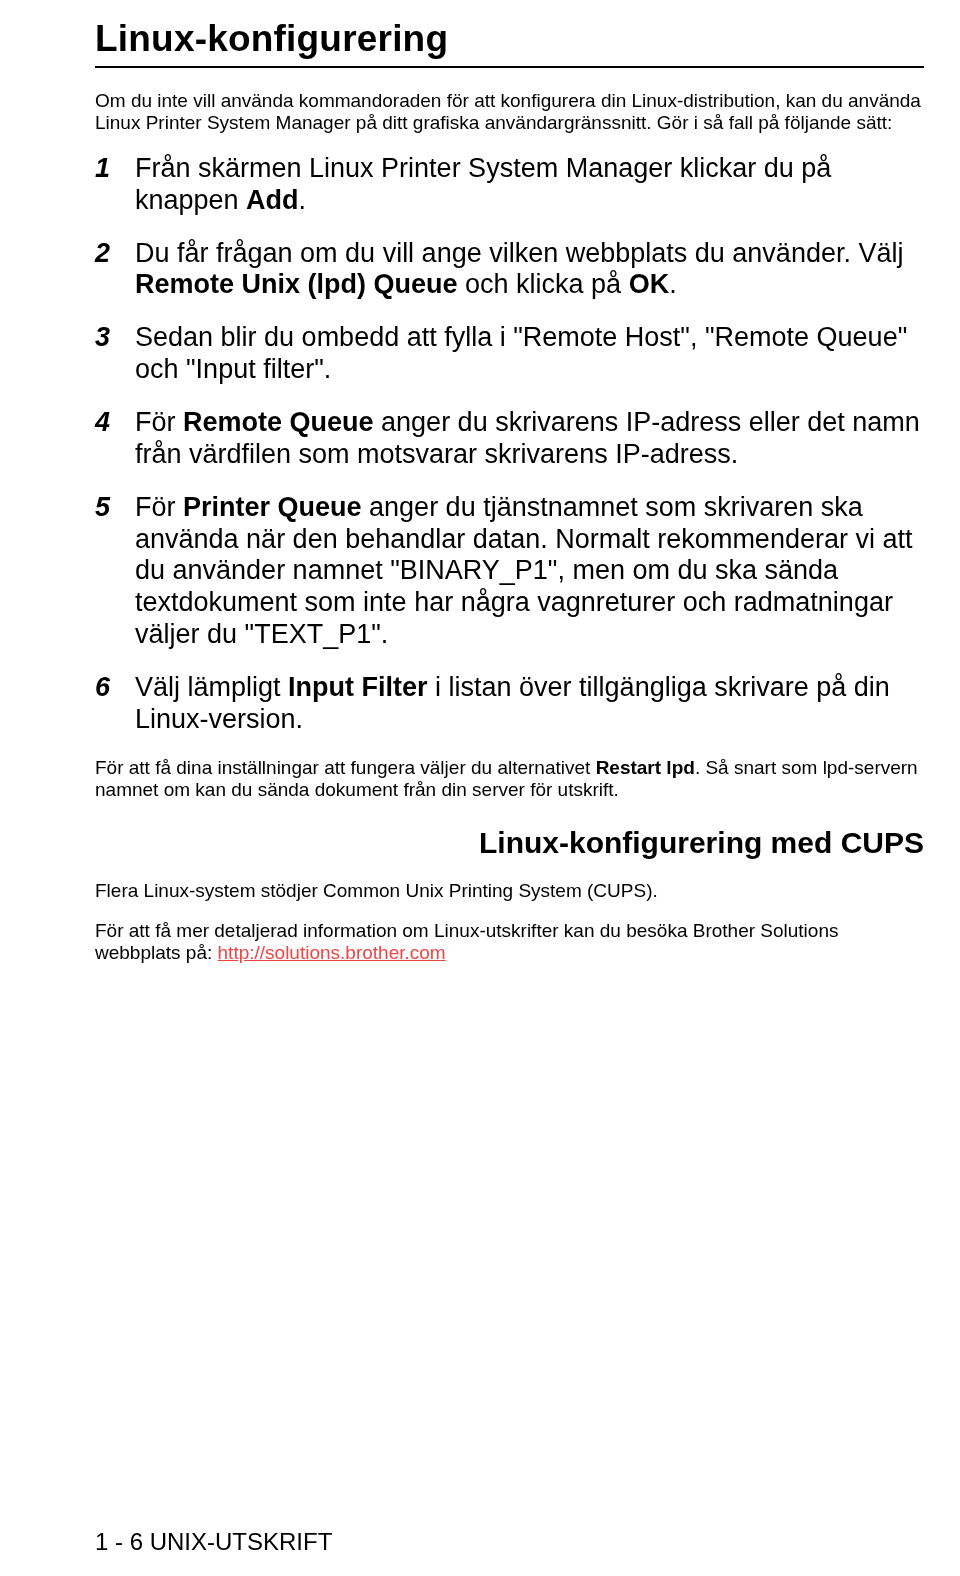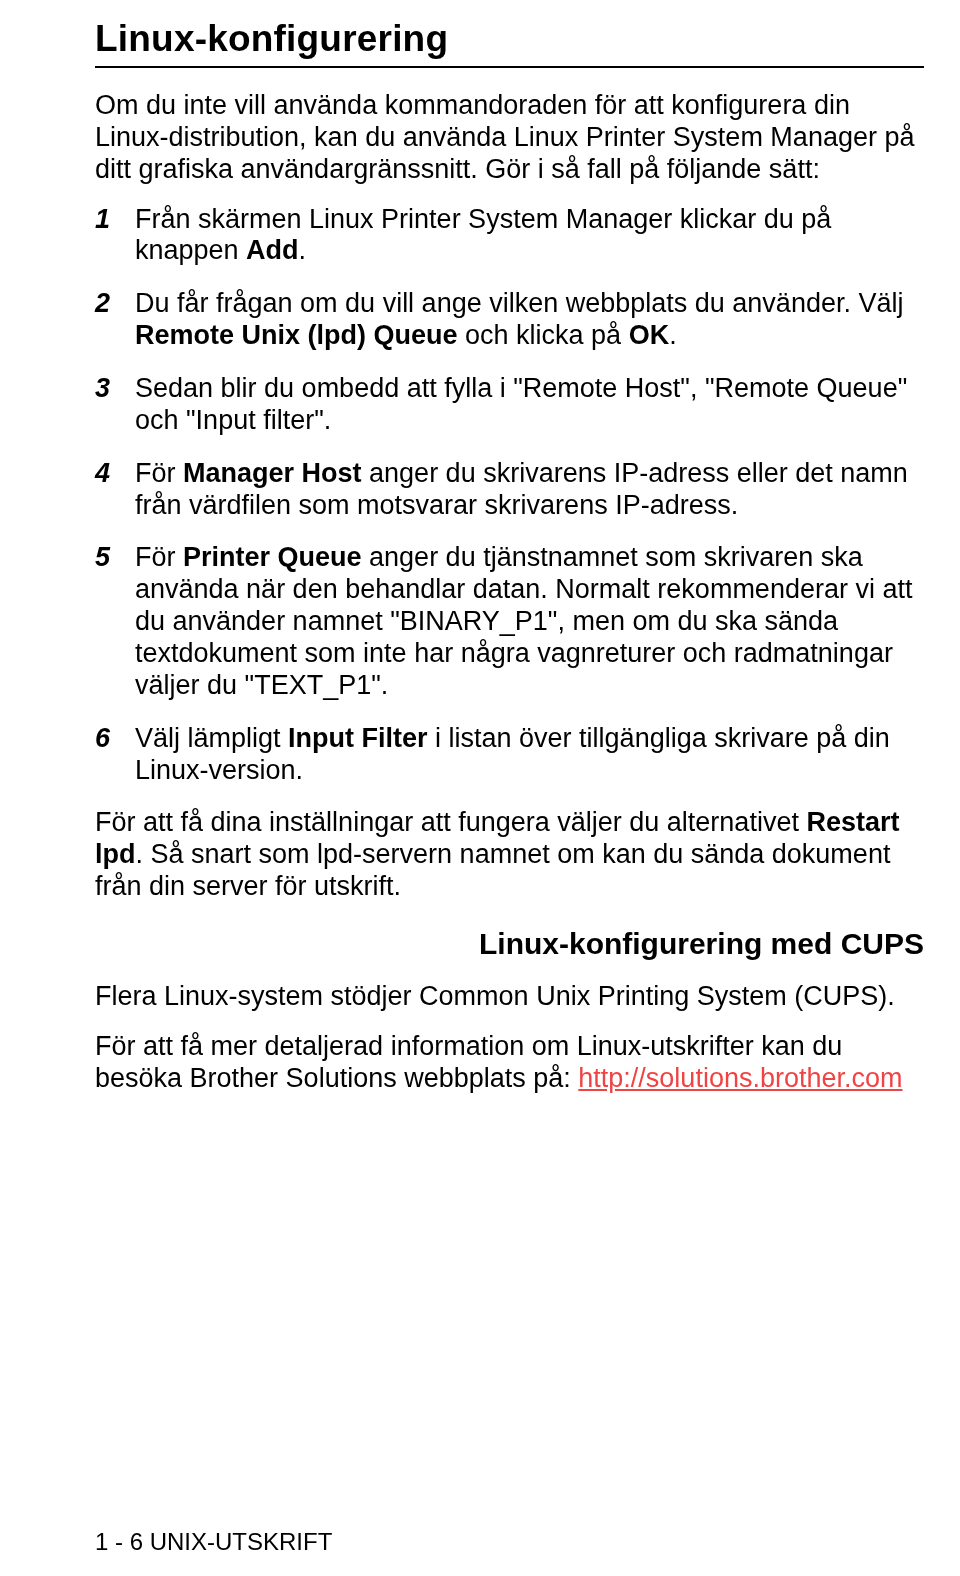--- a/index.html
+++ b/index.html
@@ -22,21 +22,21 @@
     font-weight: bold;
     margin: 0 0 6px 0;
     letter-spacing: 0.2px;
   }
   .rule {
     border: none;
     border-top: 2px solid #000;
     margin: 0 0 22px 0;
   }
   p.body {
-    font-size: 27px;
+    font-size: 19px;
     line-height: 1.18;
     margin: 0 0 18px 0;
   }
   ol.steps {
     list-style: none;
     margin: 0 0 18px 0;
     padding: 0;
     counter-reset: step;
   }
   ol.steps > li {
@@ -92,21 +92,21 @@
     <li>
       <span class="num">2</span>
       <span>Du får frågan om du vill ange vilken webbplats du använder. Välj </span><span class="b">Remote Unix (lpd) Queue</span><span> och klicka på </span><span class="b">OK</span><span>.</span>
     </li>
     <li>
       <span class="num">3</span>
       <span>Sedan blir du ombedd att fylla i "Remote Host", "Remote Queue" och "Input filter".</span>
     </li>
     <li>
       <span class="num">4</span>
-      <span>För </span><span class="b">Manager Host</span><span> anger du skrivarens IP-adress eller det namn från värdfilen som motsvarar skrivarens IP-adress.</span>
+      <span>För </span><span class="b">Remote Queue</span><span> anger du skrivarens IP-adress eller det namn från värdfilen som motsvarar skrivarens IP-adress.</span>
     </li>
     <li>
       <span class="num">5</span>
       <span>För </span><span class="b">Printer Queue</span><span> anger du tjänstnamnet som skrivaren ska använda när den behandlar datan. Normalt rekommenderar vi att du använder namnet "BINARY_P1", men om du ska sända textdokument som inte har några vagnreturer och radmatningar väljer du "TEXT_P1".</span>
     </li>
     <li>
       <span class="num">6</span>
       <span>Välj lämpligt </span><span class="b">Input Filter</span><span> i listan över tillgängliga skrivare på din Linux-version.</span>
     </li>
   </ol>

